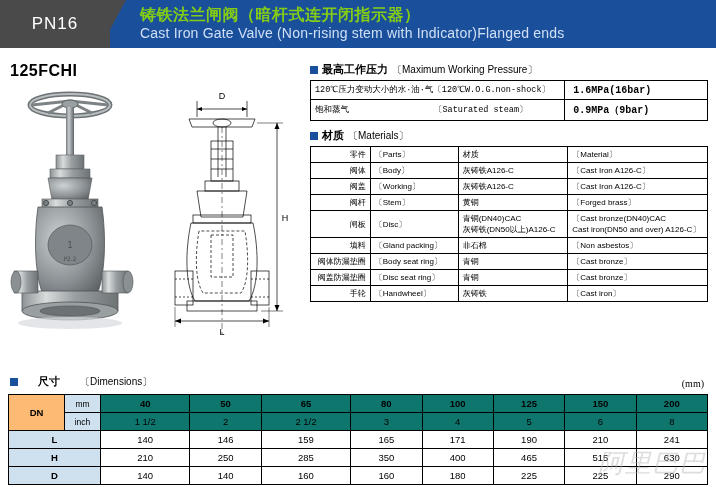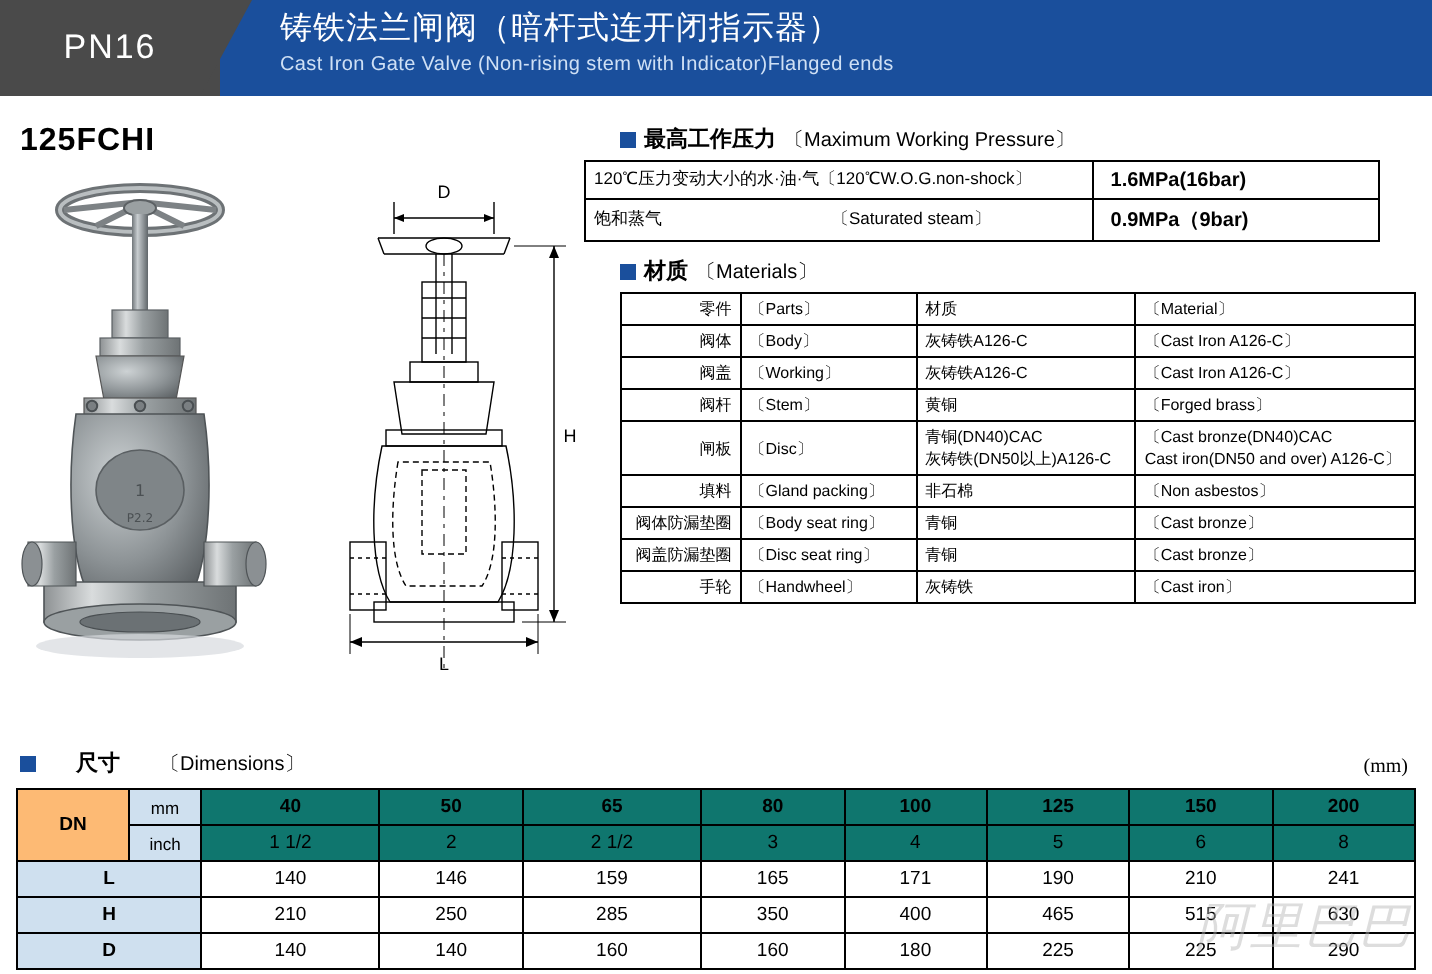--- a/index.html
+++ b/index.html
@@ -31,25 +31,25 @@
   .header .slash {
     position: absolute; left: 100px; top: 0;
     width: 0; height: 0;
     border-left: 26px solid #4a4a4a;
     border-bottom: 48px solid transparent;
   }
   .header .titles {
     position: absolute; left: 140px; top: 4px; width: 560px;
   }
   .header .title-cn {
-    color: #ffffff; font-size: 16px; font-weight: normal; line-height: 22px;
+    color: #84cc16; font-size: 16px; font-weight: bold; line-height: 22px;
     letter-spacing: 0.5px;
   }
   .header .title-en {
-    color: #cfe0f5; font-size: 10px; line-height: 14px;
+    color: #cfe0f5; font-size: 14px; line-height: 14px;
     letter-spacing: 0.2px;
   }
 
   
   .model {
     position: absolute; left: 10px; top: 62px;
     font-size: 16px; font-weight: bold; letter-spacing: 0.5px;
   }
 
   
@@ -66,22 +66,23 @@
     font-size: 11px; font-weight: bold;
   }
   .sec-title .bullet {
     width: 8px; height: 8px; background: #1a4f9c; display: inline-block;
   }
   .sec-title .cn { font-size: 11px; }
   .sec-title .en { font-size: 10px; font-weight: normal; }
 
   #mwp-title { position: absolute; left: 310px; top: 62px; }
   #mwp-table {
-    position: absolute; left: 292px; top: 80px; width: 398px;
+    position: absolute; left: 310px; top: 80px; width: 398px;
     border-collapse: collapse;
+    font-family: Liberation Mono, monospace;
   }
   #mwp-table td {
     border: 1px solid #000; padding: 3px 4px; font-size: 8.5px;
     height: 18px;
   }
   #mwp-table td.c-desc { width: 255px; }
   #mwp-table td.c-val { width: 143px; font-weight: bold; font-size: 10px; padding-left: 8px; }
 
   #mat-title { position: absolute; left: 310px; top: 128px; }
   #mat-table {

